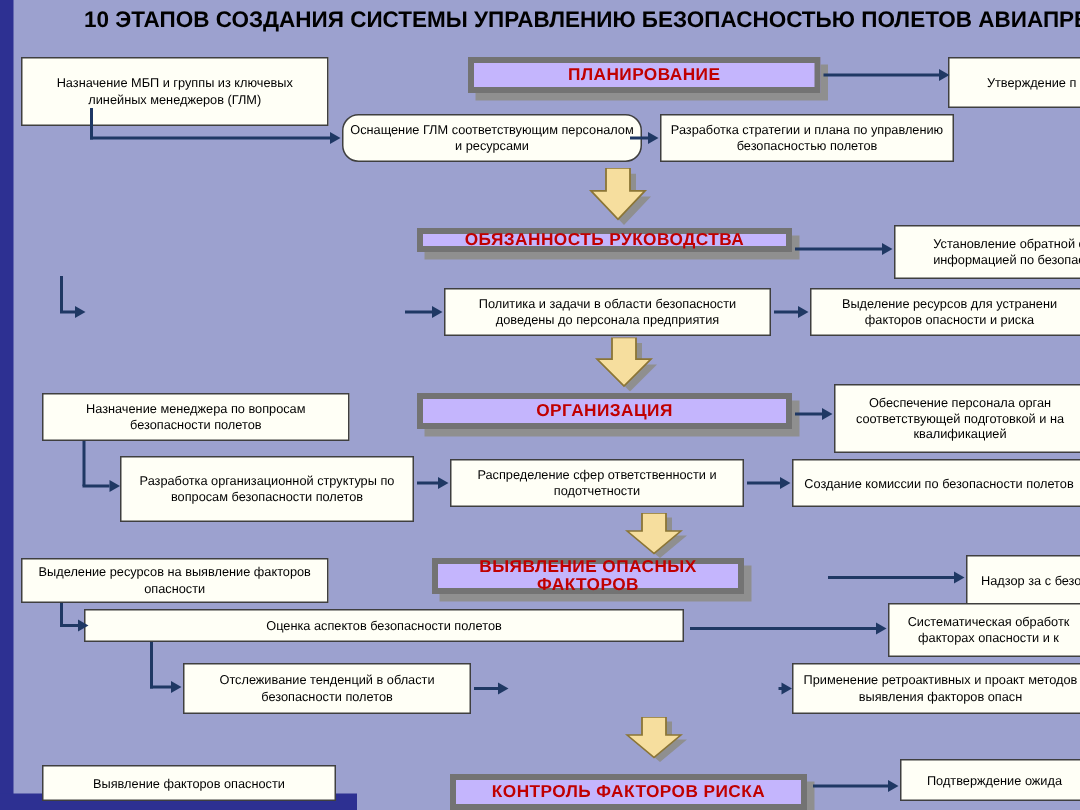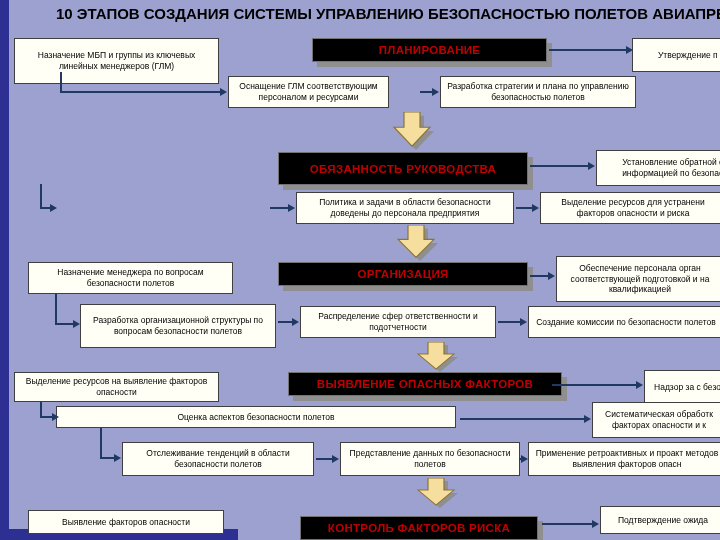--- a/index.html
+++ b/index.html
@@ -12,21 +12,21 @@
   .slide-title{
     position:absolute;left:56px;top:5px;width:700px;
     font-size:15px;font-weight:bold;color:#000;white-space:nowrap;
   }
   .box{
     position:absolute;background:#FFFFF6;border:1px solid #3f3f3f;
     display:flex;align-items:center;justify-content:center;text-align:center;
     font-size:8.5px;line-height:1.25;padding:1px 3px;box-sizing:border-box;color:#000;
   }
   .hbox{
-    position:absolute;background:#000000;border:1px solid #737373;
+    position:absolute;background:#c4b5fd;border:4px solid #737373;
     display:flex;align-items:center;justify-content:center;text-align:center;
     font-weight:bold;font-size:11.5px;letter-spacing:.3px;color:#C00000;
     box-shadow:5px 5px 0 #8f8f8f;box-sizing:border-box;
   }
   .hl{position:absolute;height:2px;background:#1F3864;}
   .vl{position:absolute;width:2px;background:#1F3864;}
   .ah{position:absolute;width:0;height:0;
       border-top:4px solid transparent;border-bottom:4px solid transparent;
       border-left:7px solid #1F3864;}
   .bigarrow{position:absolute;}
@@ -37,37 +37,37 @@
 <div id="slide">
 
   <div class="accent-bar" style="left:0;top:0;width:9px;height:540px;"></div>
   <div class="accent-bar" style="left:0;top:529px;width:238px;height:11px;"></div>
 
   <div class="slide-title">10 ЭТАПОВ СОЗДАНИЯ СИСТЕМЫ УПРАВЛЕНИЮ БЕЗОПАСНОСТЬЮ ПОЛЕТОВ АВИАПРЕДПРИ</div>
 
   <div class="box" style="left:14px;top:38px;width:205px;height:46px;">Назначение МБП и группы из ключевых линейных менеджеров (ГЛМ)</div>
   <div class="hbox" style="left:312px;top:38px;width:235px;height:24px;">ПЛАНИРОВАНИЕ</div>
   <div class="box" style="left:632px;top:38px;width:150px;height:34px;">Утверждение п безопасн</div>
-  <div class="box" style="left:228px;top:76px;width:161px;height:32px;">Оснащение ГЛМ соответствующим персоналом и ресурсами</div>
+  <div class="box" style="left:228px;top:76px;width:200px;height:32px;border-radius:11px;">Оснащение ГЛМ соответствующим персоналом и ресурсами</div>
   <div class="box" style="left:440px;top:76px;width:196px;height:32px;">Разработка стратегии и плана по управлению безопасностью полетов</div>
 
   <div class="vl" style="left:60px;top:72px;height:21px;"></div>
   <div class="hl" style="left:60px;top:91px;width:160px;"></div>
   <div class="ah" style="left:220px;top:88px;"></div>
   <div class="hl" style="left:549px;top:49px;width:77px;"></div>
   <div class="ah" style="left:626px;top:46px;"></div>
   <div class="hl" style="left:420px;top:91px;width:12px;"></div>
   <div class="ah" style="left:432px;top:88px;"></div>
 
   <svg class="bigarrow" style="left:388px;top:112px;width:48px;height:38px;" viewBox="0 0 48 40" preserveAspectRatio="none">
     <polygon points="20,4 36,4 36,20 46,20 28,40 10,20 20,20" fill="#8f8f8f"></polygon>
     <polygon points="16,0 32,0 32,16 42,16 24,36 6,16 16,16" fill="#F6DE9E" stroke="#8B7536" stroke-width="1.2"></polygon>
   </svg>
 
-  <div class="hbox" style="left:278px;top:152px;width:250px;height:33px;">ОБЯЗАННОСТЬ РУКОВОДСТВА</div>
+  <div class="hbox" style="left:278px;top:152px;width:250px;height:16px;">ОБЯЗАННОСТЬ РУКОВОДСТВА</div>
   <div class="box" style="left:596px;top:150px;width:158px;height:36px;">Установление обратной св информацией по безопасн</div>
   <div class="box" style="left:296px;top:192px;width:218px;height:32px;">Политика и задачи в области безопасности доведены до персонала предприятия</div>
   <div class="box" style="left:540px;top:192px;width:186px;height:32px;">Выделение ресурсов для устранени факторов опасности и риска</div>
 
   <div class="vl" style="left:40px;top:184px;height:24px;"></div>
   <div class="hl" style="left:40px;top:207px;width:10px;"></div>
   <div class="ah" style="left:50px;top:204px;"></div>
   <div class="hl" style="left:530px;top:165px;width:58px;"></div>
   <div class="ah" style="left:588px;top:162px;"></div>
   <div class="hl" style="left:270px;top:207px;width:18px;"></div>
@@ -96,26 +96,25 @@
   <div class="ah" style="left:292px;top:318px;"></div>
   <div class="hl" style="left:498px;top:321px;width:22px;"></div>
   <div class="ah" style="left:520px;top:318px;"></div>
 
   <svg class="bigarrow" style="left:412px;top:342px;width:48px;height:30px;" viewBox="0 0 48 40" preserveAspectRatio="none">
     <polygon points="20,4 36,4 36,20 46,20 28,40 10,20 20,20" fill="#8f8f8f"></polygon>
     <polygon points="16,0 32,0 32,16 42,16 24,36 6,16 16,16" fill="#F6DE9E" stroke="#8B7536" stroke-width="1.2"></polygon>
   </svg>
 
   <div class="box" style="left:14px;top:372px;width:205px;height:30px;">Выделение ресурсов на выявление факторов опасности</div>
-  <div class="hbox" style="left:288px;top:372px;width:274px;height:24px;">ВЫЯВЛЕНИЕ ОПАСНЫХ ФАКТОРОВ</div>
+  <div class="hbox" style="left:288px;top:372px;width:208px;height:24px;">ВЫЯВЛЕНИЕ ОПАСНЫХ ФАКТОРОВ</div>
   <div class="box" style="left:644px;top:370px;width:110px;height:34px;">Надзор за с безопасно</div>
   <div class="box" style="left:56px;top:406px;width:400px;height:22px;text-align:center;">Оценка аспектов безопасности полетов</div>
   <div class="box" style="left:592px;top:402px;width:134px;height:36px;">Систематическая обработк факторах опасности и к</div>
   <div class="box" style="left:122px;top:442px;width:192px;height:34px;">Отслеживание тенденций в области безопасности полетов</div>
-  <div class="box" style="left:340px;top:442px;width:180px;height:34px;">Представление данных по безопасности полетов</div>
   <div class="box" style="left:528px;top:442px;width:198px;height:34px;">Применение ретроактивных и проакт методов выявления факторов опасн</div>
 
   <div class="vl" style="left:40px;top:402px;height:16px;"></div>
   <div class="hl" style="left:40px;top:416px;width:12px;"></div>
   <div class="ah" style="left:52px;top:413px;"></div>
   <div class="hl" style="left:552px;top:384px;width:84px;"></div>
   <div class="ah" style="left:636px;top:381px;"></div>
   <div class="hl" style="left:460px;top:418px;width:124px;"></div>
   <div class="ah" style="left:584px;top:415px;"></div>
   <div class="vl" style="left:100px;top:428px;height:31px;"></div>

